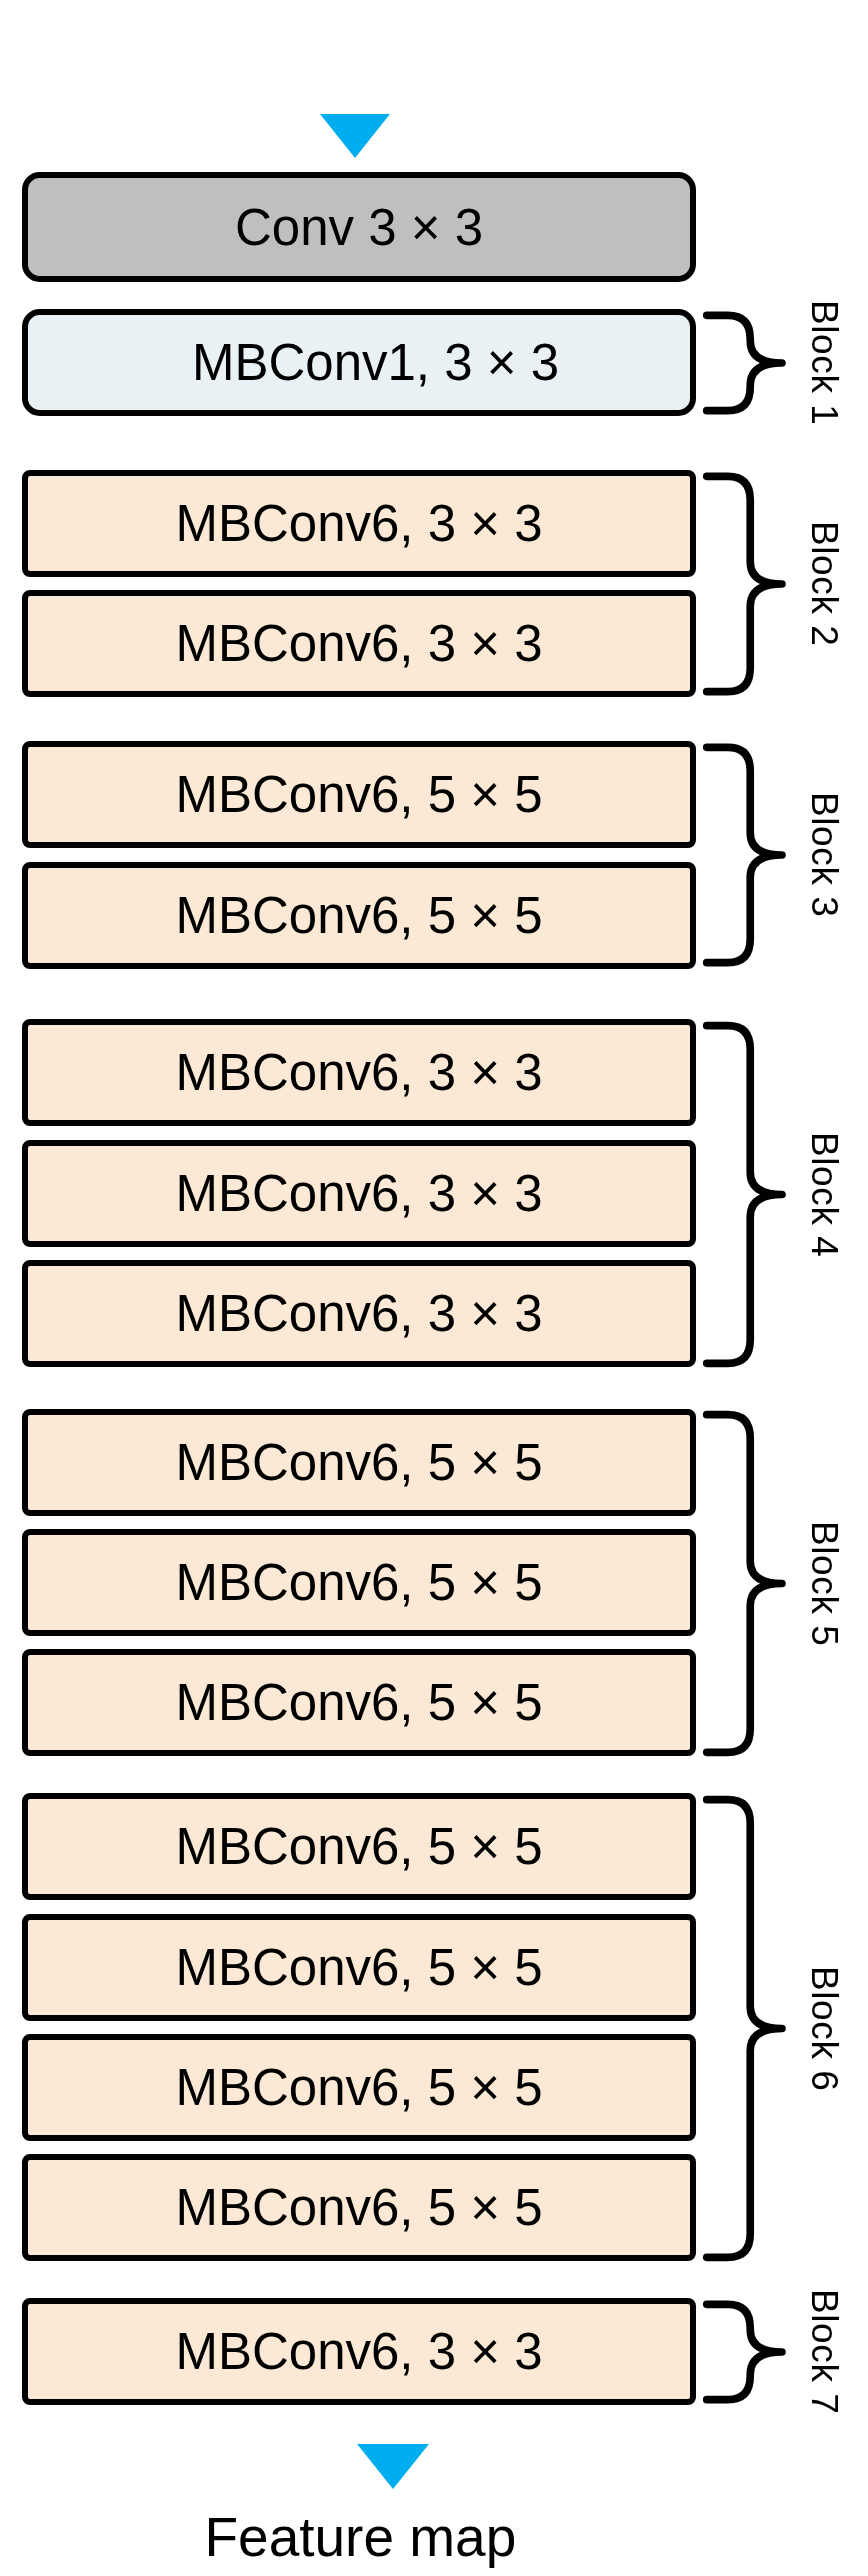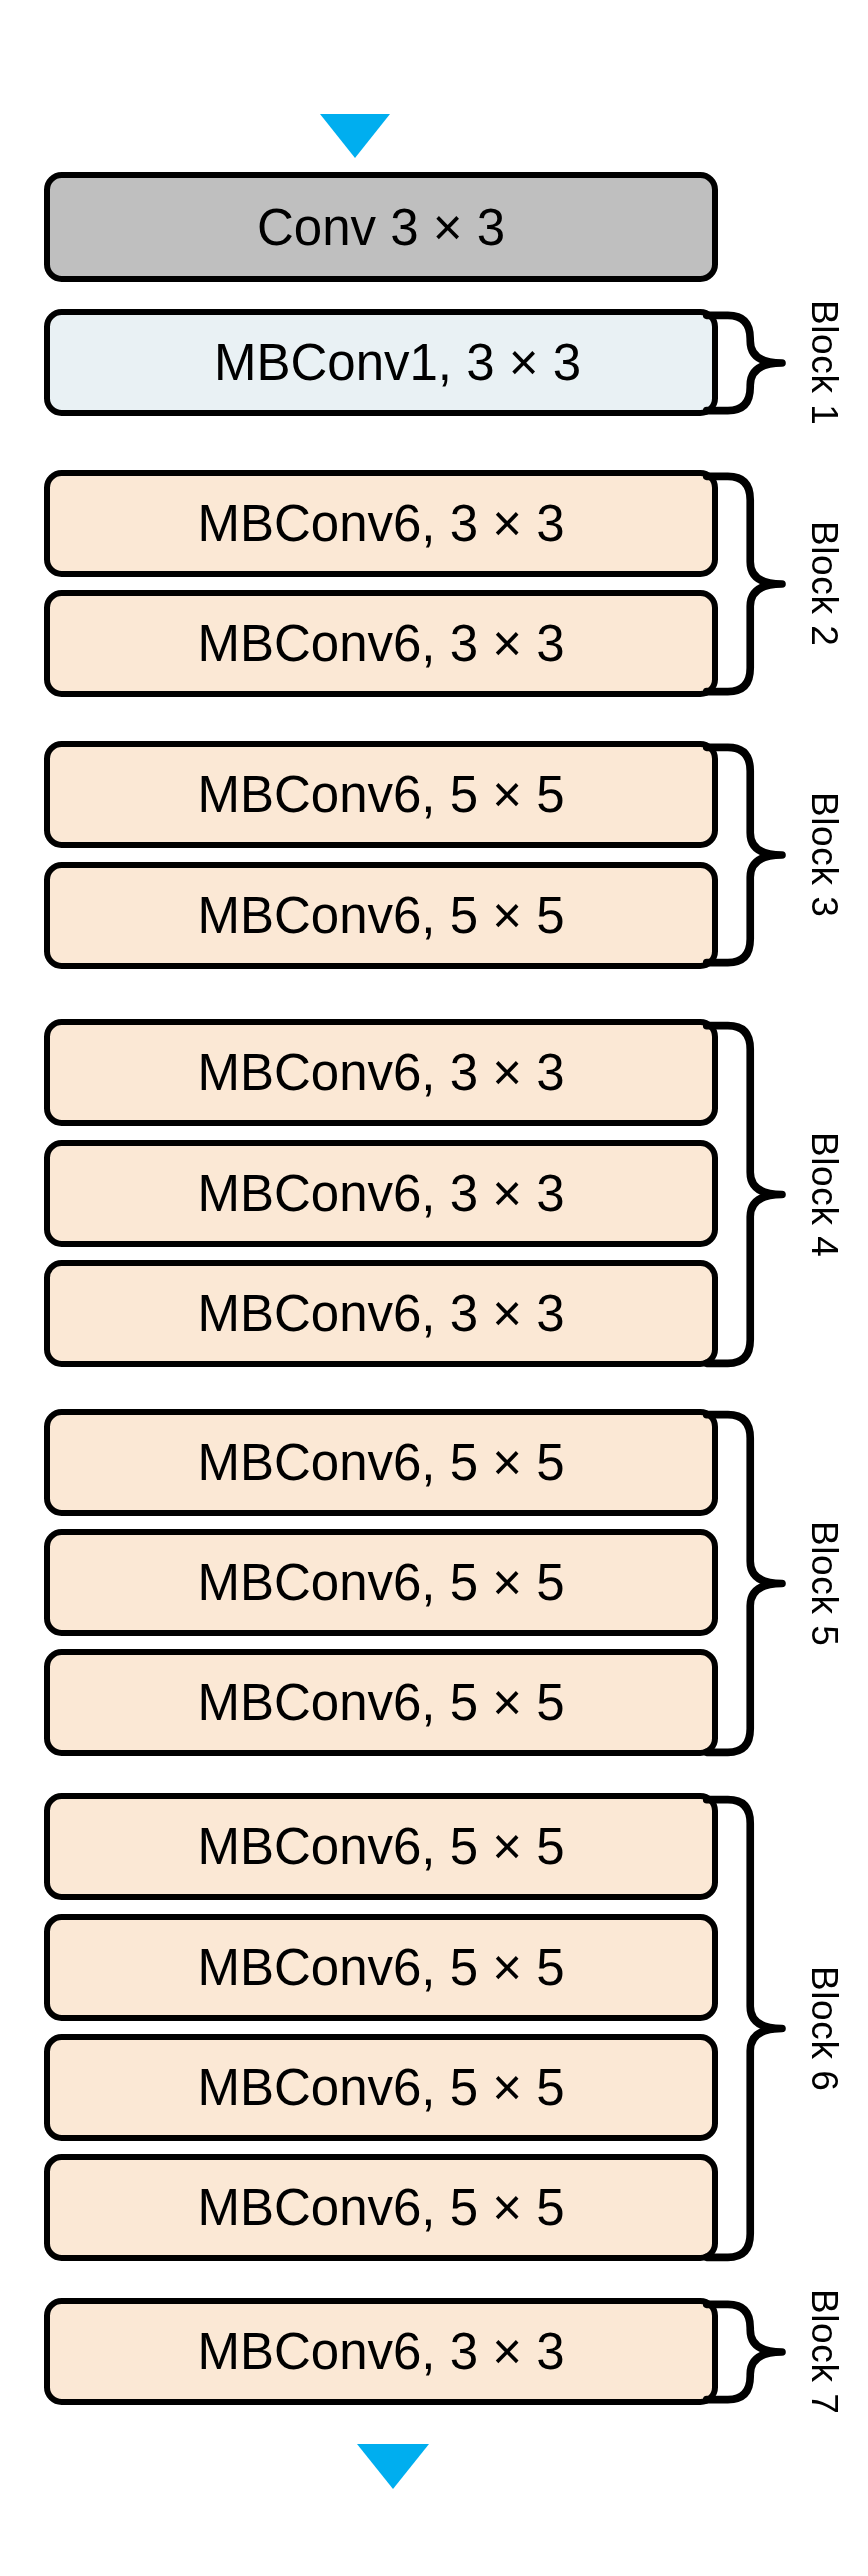--- a/index.html
+++ b/index.html
@@ -25,25 +25,25 @@
     position:absolute; width:0; height:0;
     border-left:35px solid transparent; border-right:35px solid transparent;
     border-top:44px solid var(--arrow);
   }
   .tri.t1{left:320px; top:114px;}
   .tri.t2{left:357px; top:2444px; border-left-width:36px; border-right-width:36px; border-top-width:45px;}
   .box{
     position:absolute; left:22px; width:674px; box-sizing:border-box;
     border:6.5px solid var(--border); border-radius:17.7px;
     display:flex; align-items:center; justify-content:center;
-    font-size:51px; white-space:nowrap;margin-left:22px;
+    font-size:51px; white-space:nowrap;
   }
   .box.gray{background:var(--stem-fill);}
   .box.blue{background:var(--block1-fill);padding-left:33px;}
-  .box.orange{background:var(--block-fill);}
+  .box.orange{background:var(--block-fill);border-radius:8px;}
   .brace{position:absolute; left:702px; width:100px;}
   .brace path{stroke:var(--border); stroke-width:13; fill:none;
     stroke-linecap:round; stroke-linejoin:round;}
   .blabel{
     position:absolute; left:801px; width:45px;
     display:flex; align-items:center; justify-content:center;
   }
   .blabel span{
     writing-mode:vertical-rl; text-orientation:mixed;
     font-size:37px; white-space:nowrap; letter-spacing:0.6px;
@@ -167,15 +167,16 @@
     <svg class="brace" style="top:2296px;" width="100" height="112" viewBox="0 0 170 190">
       <path d="M 8 14 L 44 14 Q 82 14 82 54 L 82 57 Q 82 95 136 95 Q 82 95 82 133 L 82 136 Q 82 176 44 176 L 8 176"></path>
     </svg>
     <div class="blabel" style="top:2296px;height:112px;">
       <span>Block 7</span>
     </div>
   </div>
 
   <div class="tri t2"></div>
 
+  <div class="footer">Feature map</div>
 
 </div>
 
 
 </body></html>

